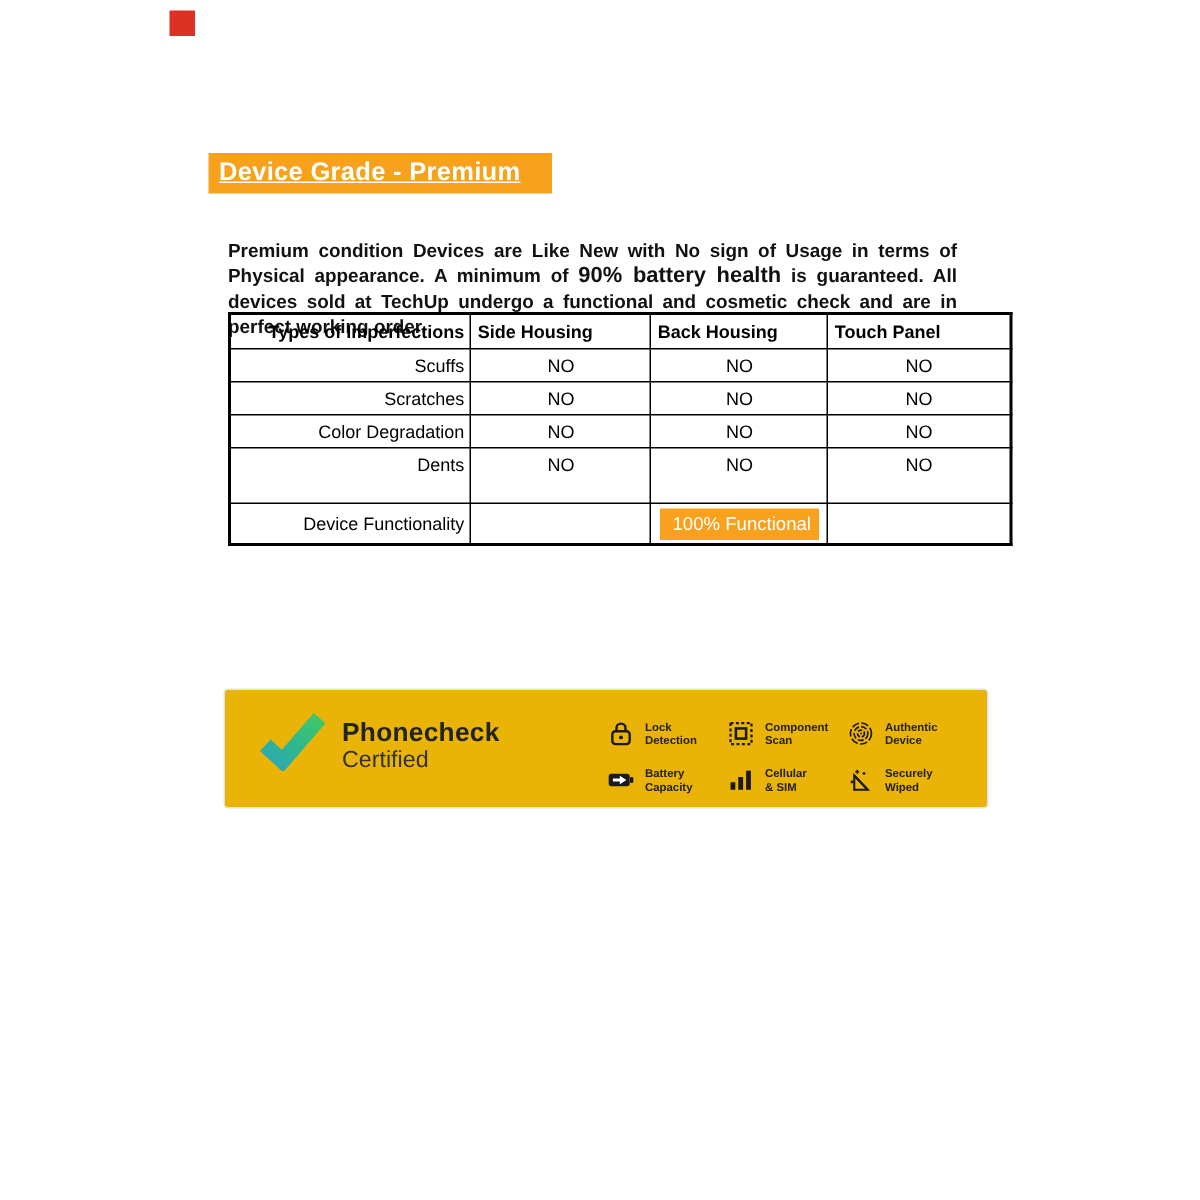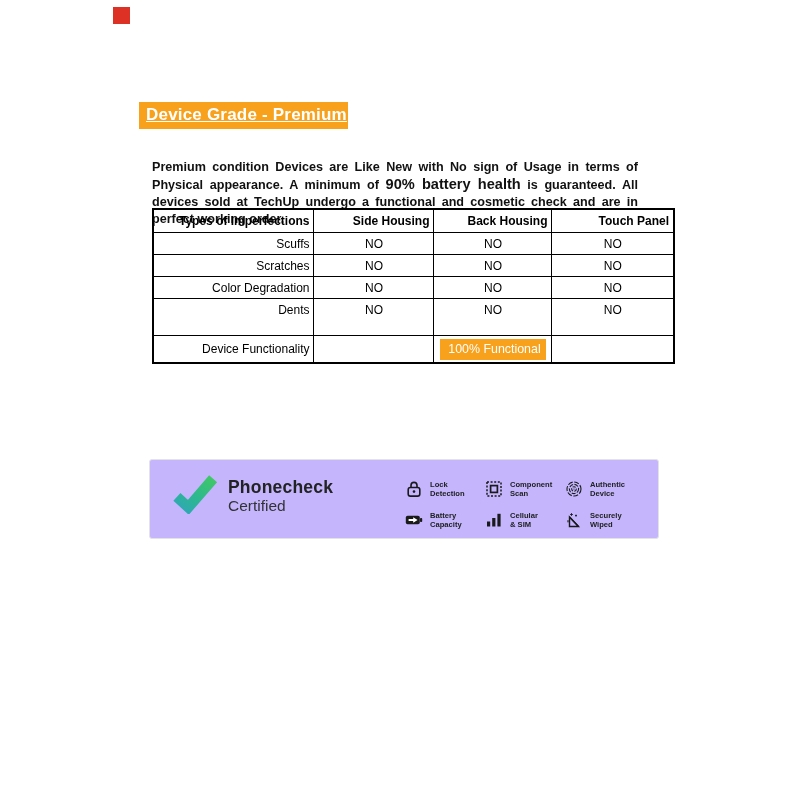--- a/index.html
+++ b/index.html
@@ -10,21 +10,21 @@
   }
   .abs{position:absolute;}
 
   
   .red-marker{left:113px;top:7px;width:17px;height:17px;background:#dd3126;}
 
   
   .doc-heading{
     left:139px;top:102px;
     font-size:17px;font-weight:bold;color:#ffffff;
-    padding:3px 1px 4px 7px;
+    padding:3px 21px 4px 7px;
     text-decoration:underline;
     letter-spacing:.2px;
   }
 
   
   .intro{
     left:152px;top:146px;width:486px;
     font-size:12.6px;font-weight:bold;line-height:17px;
     text-align:justify;color:#111;
   }
@@ -32,37 +32,37 @@
 
   
   .grade-table{
     left:152px;top:208px;border-collapse:collapse;table-layout:fixed;
   }
   .grade-table td,.grade-table th{
     border:1px solid #000;font-size:12px;padding:0 4px;
     overflow:hidden;white-space:nowrap;
   }
   .grade-table{border:2px solid #000;}
-  .grade-table th{font-weight:bold;text-align:right;height:22px;}
+  .grade-table th{font-weight:bold;text-align:left;height:22px;}
   .grade-table th.first,.grade-table td.first{text-align:right;padding-left:25px;width:115px;}
   .grade-table col.c0{width:123px;}
   .grade-table col.c1{width:120px;}
   .grade-table col.c2{width:118px;}
   .grade-table col.c3{width:122px;}
   .grade-table td{text-align:center;height:21px;}
   .grade-table tr.tall td{height:32px;vertical-align:top;padding-top:4px;}
   .grade-table tr.last td{height:26px;vertical-align:middle;margin-left:41px;}
   .hl{
     color:#fff;padding:3px 5px 4px 8px;font-size:12.4px;
   }
 
   
   .cert-panel{
     left:149px;top:459px;width:508px;height:78px;
-    background:#c4b5fd;border:1px solid #e3e3e3;border-radius:3px;
+    background:#eab308;border:1px solid #e3e3e3;border-radius:3px;
   }
   .logo-wrap{left:22px;top:14px;display:flex;align-items:center;gap:10px;}
   .logo-text .brand{font-size:17.5px;font-weight:bold;color:#232323;letter-spacing:.2px;line-height:19px;display:block;}
   .logo-text .sub{font-size:15.5px;color:#333;line-height:17px;display:block;}
 
   .badges{
     left:255px;top:16px;
     display:grid;grid-template-columns:80px 80px 88px;grid-auto-rows:25px;
     row-gap:6px;column-gap:0;
   }

